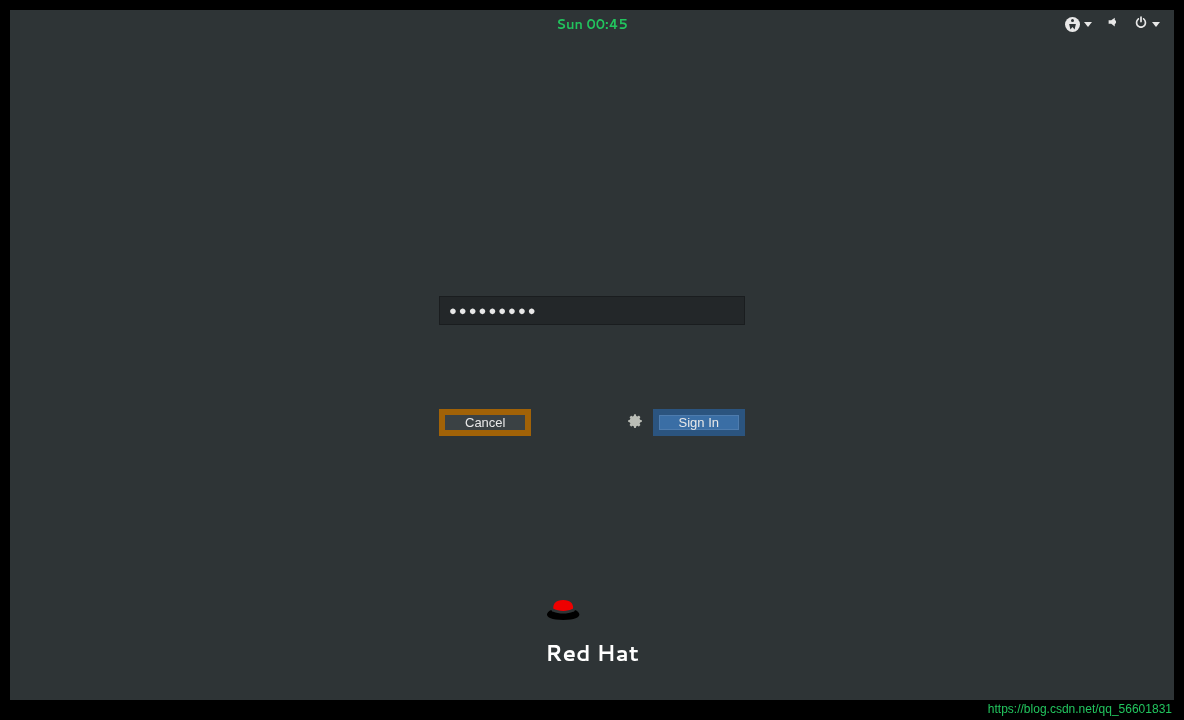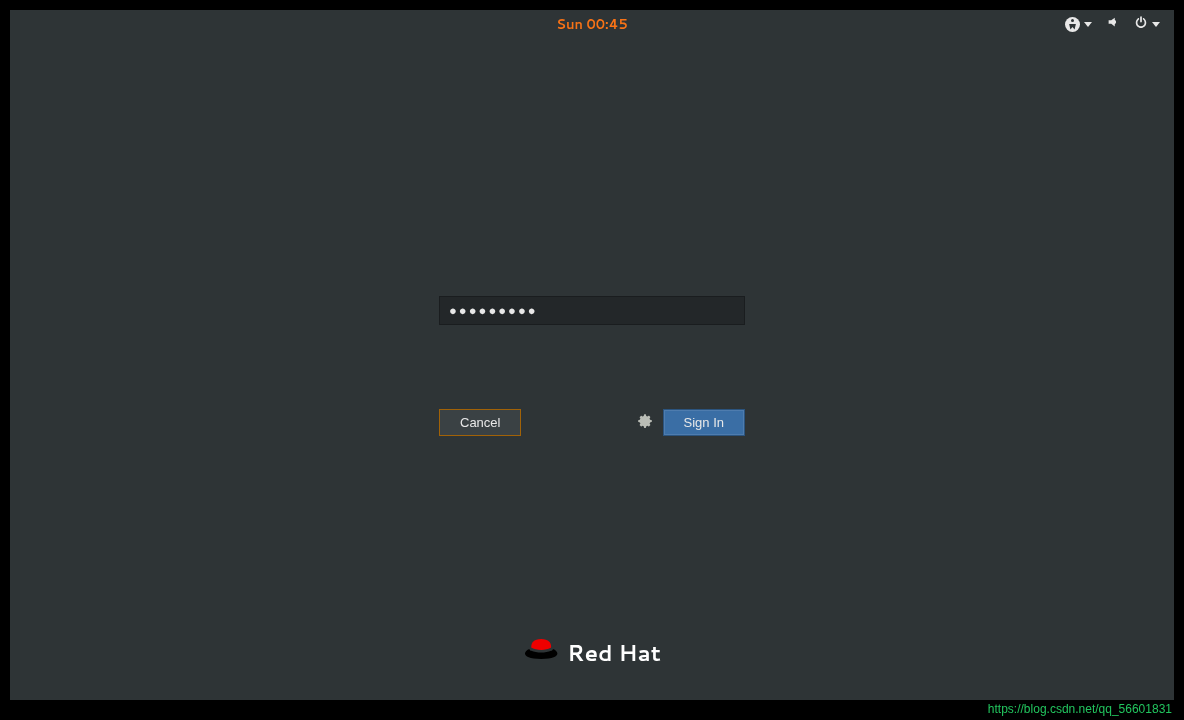--- a/index.html
+++ b/index.html
@@ -25,21 +25,21 @@
       display: flex;
       flex-direction: column;
     }
     .topbar {
       height: 28px;
       background: transparent;
       display: flex;
       align-items: center;
       position: relative;
       padding: 0 14px;
-      color: #f97316;
+      color: #22c55e;
       font-size: 13px;
     }
     .topbar-center {
       position: absolute;
       left: 50%;
       transform: translateX(-50%);
       font-weight: 600;
     }
     .topbar-right {
       margin-left: auto;
@@ -121,21 +121,21 @@
     }
     .button-row {
       margin-top: 84px;
       display: flex;
       align-items: center;
       justify-content: space-between;
     }
     .btn {
       height: 27px;
       padding: 0 20px;
-      border: 1px solid #a16207;
+      border: 6px solid #a16207;
       background: #3a4144;
       color: #e8e8e8;
       font-size: 13px;
       cursor: pointer;
       display: flex;
       align-items: center;
       justify-content: center;
     }
     .btn.signin {
       background: #3a6ea5;
@@ -151,22 +151,23 @@
       width: 16px;
       height: 16px;
       fill: #babdb6;
     }
     .brand {
       position: absolute;
       bottom: 32px;
       left: 50%;
       transform: translateX(-50%);
       display: flex;
-      align-items: flex-end;
+      align-items: flex-start;
       gap: 8px;
+      flex-direction: column;
     }
     .brand-text {
       color: #ffffff;
       font-size: 22px;
       font-weight: 700;
     }
     .hat-icon svg {
       width: 36px;
       height: 28px;
     }

